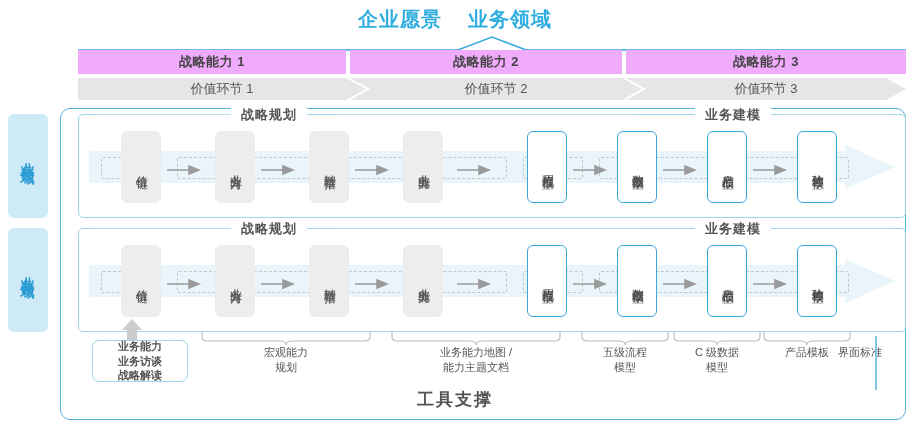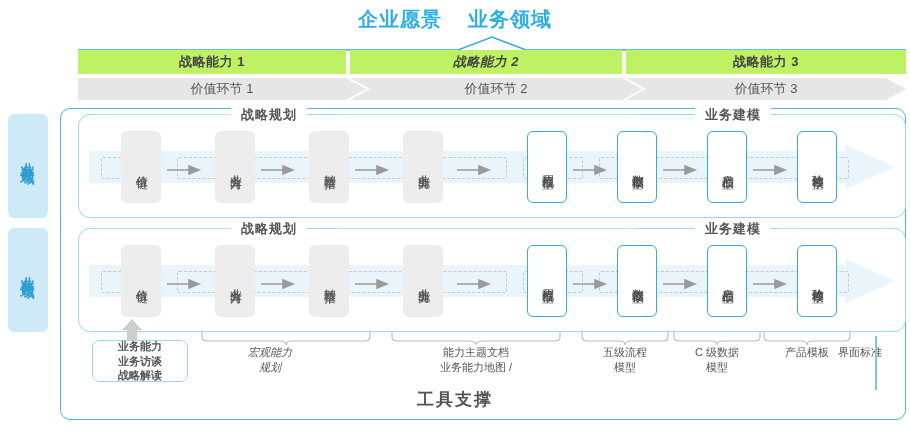--- a/index.html
+++ b/index.html
@@ -22,26 +22,26 @@
     letter-spacing:1px; white-space:nowrap;
   }
 
   
   .peak-wrap{ position:absolute; left:78px; top:36px; width:828px; height:18px; }
 
   
   .cap-row{ position:absolute; left:78px; top:50px; width:828px; height:24px;
             display:flex; gap:4px; }
   .cap-cell{
-    background:#bef264; color:#444; font-size:13px; font-weight:bold;
+    background:#f0abfc; color:#444; font-size:13px; font-weight:bold;
     display:flex; align-items:center; justify-content:center;
     letter-spacing:.5px;
   }
   .cap-0{ flex:0 0 268px; }
-  .cap-1{ flex:0 0 272px;font-style:italic; }
+  .cap-1{ flex:0 0 272px; }
   .cap-2{ flex:1 1 auto; }
 
   .vc-row{ position:absolute; left:78px; top:78px; width:828px; height:20px; }
   .vc-cell{
     position:absolute; top:0; height:22px; background:#e6e6e6;
     color:#555; font-size:13px;
     display:flex; align-items:center; justify-content:center;
   }
 
   
@@ -62,21 +62,21 @@
   .outer-box{
     position:absolute; left:60px; top:108px;
     width:846px; height:312px;
     border:1.5px solid #52b3dd; border-radius:10px;
     background:transparent;
   }
 
   
   .row{
     position:absolute; left:78px; width:828px; height:104px;
-    border:1.5px solid #9fd6ef; border-radius:12px; background:#fff;
+    border:1.5px solid #9fd6ef; border-radius:5px; background:#fff;
   }
   .row-1{ top:114px; }
   .row-2{ top:228px; }
 
   
   .sec-cap{
     position:absolute; top:-9px; height:18px;
     background:#fff; padding:0 10px;
     font-size:13px; font-weight:bold; color:#555;
     display:flex; align-items:center; letter-spacing:1px;
@@ -335,27 +335,27 @@
       <path d="M2 0 V5 Q2 9 8 9 H39 Q45 9 45 13 Q45 9 51 9 H82 Q88 9 88 5 V0" fill="none" stroke="#bbbbbb" stroke-width="1.1"></path>
     </svg>
 </div>
 
 <div class="tool-box">
   <div>业务能力</div>
   <div>业务访谈</div>
   <div>战略解读</div>
 </div>
 
-<div class="tool-lbl" style="left:220px;width:100px;font-style:italic;">
+<div class="tool-lbl" style="left:236px;width:100px;">
   <div>宏观能力</div>
   <div>规划</div>
 </div>
 <div class="tool-lbl" style="left:406px;width:140px;">
+  <div>业务能力地图 /</div>
   <div>能力主题文档</div>
-  <div>业务能力地图 /</div>
 </div>
 <div class="tool-lbl" style="left:580px;width:90px;">
   <div>五级流程</div>
   <div>模型</div>
 </div>
 <div class="tool-lbl" style="left:672px;width:90px;">
   <div>C 级数据</div>
   <div>模型</div>
 </div>
 <div class="tool-lbl" style="left:762px;width:90px;text-align:center;">

